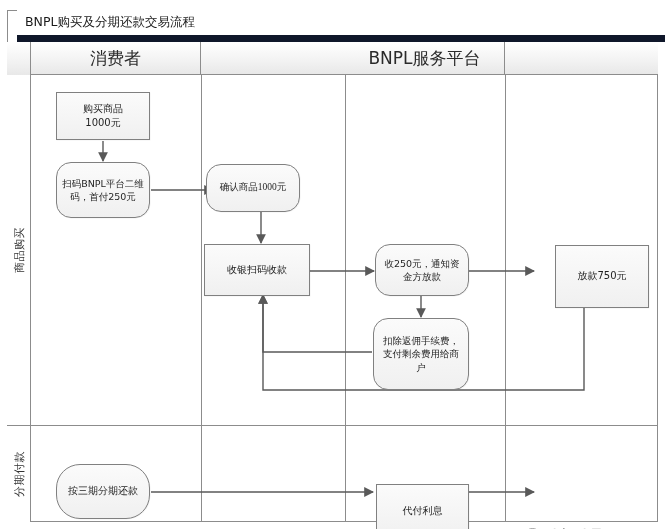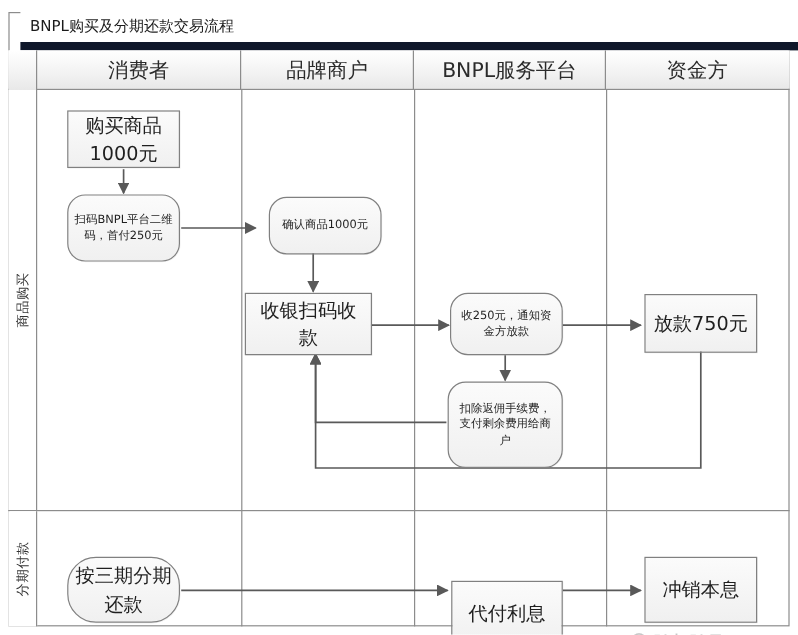--- a/index.html
+++ b/index.html
@@ -105,21 +105,21 @@
 
   
   .node {
     position: absolute;
     border: 1px solid #808080;
     background: linear-gradient(to bottom, #fbfbfb 0%, #f0f0f0 100%);
     display: flex;
     align-items: center;
     justify-content: center;
     text-align: center;
-    font-size: 16px;
+    font-size: 10px;
     line-height: 1.45;
     color: #1f1f1f;
     padding: 2px 5px;
     box-shadow: 0.5px 0.5px 0 rgba(0,0,0,0.06);
   }
   .node.small { font-size: 9.5px; line-height: 1.4; border-radius: 15px; }
 
   
   .wires {
     position: absolute;
@@ -170,28 +170,22 @@
   <div class="frame"></div>
 
   <div class="title-bar">
     <span>BNPL购买及分期还款交易流程</span>
   </div>
 
   <div class="col-header-band">
     <div class="col-header" style="left:24px; width:170px;">
       <span>消费者</span>
     </div>
-    <div class="col-header" style="left:194px; width:144px;">
-      <span>品牌商户</span>
-    </div>
     <div class="col-header" style="left:338px; width:160px;">
       <span>BNPL服务平台</span>
-    </div>
-    <div class="col-header last" style="left:498px; width:152px;">
-      <span>资金方</span>
     </div>
   </div>
   <div class="gutter-head"></div>
 
   <div class="vdiv" style="left:201px;  top:75px; height:447px;"></div>
   <div class="vdiv" style="left:345px;  top:75px; height:447px;"></div>
   <div class="vdiv" style="left:505px;  top:75px; height:447px;"></div>
 
   <div class="hdiv" style="top:425px;"></div>
 
@@ -239,21 +233,21 @@
     </span>
   </div>
 
   <div class="node small" style="left:56px; top:162px; width:94px; height:56px;">
     <span>
       <span>扫码BNPL平台二维</span><br>
       <span>码，首付250元</span>
     </span>
   </div>
 
-  <div class="node small" style="left:224px; top:164px; width:94px; height:48px;">
+  <div class="node small" style="left:206px; top:164px; width:94px; height:48px;font-family:Liberation Serif, serif;">
     <span>确认商品1000元</span>
   </div>
 
   <div class="node" style="left:204px; top:244px; width:106px; height:52px;">
     <span>收银扫码收款</span>
   </div>
 
   <div class="node small" style="left:375px; top:244px; width:94px; height:52px;">
     <span>
       <span>收250元，通知资</span><br>
@@ -262,34 +256,31 @@
   </div>
 
   <div class="node small" style="left:373px; top:318px; width:96px; height:72px;">
     <span>
       <span>扣除返佣手续费，</span><br>
       <span>支付剩余费用给商</span><br>
       <span>户</span>
     </span>
   </div>
 
-  <div class="node" style="left:537px; top:245px; width:94px; height:49px;">
+  <div class="node" style="left:555px; top:245px; width:94px; height:63px;">
     <span>放款750元</span>
   </div>
 
   <div class="node" style="left:56px; top:464px; width:94px; height:55px;border-radius:24px;">
     <span>按三期分期还款</span>
   </div>
 
   <div class="node" style="left:376px; top:484px; width:93px; height:55px;">
     <span>代付利息</span>
   </div>
 
-  <div class="node" style="left:537px; top:464px; width:94px; height:55px;">
-    <span>冲销本息</span>
-  </div>
 
   <div class="watermark" style="left:524px; top:487px;">
     <div class="wm-logo"></div>
     <div class="wm-text">随想随录</div>
   </div>
 
 </div>
 
 </body></html>

